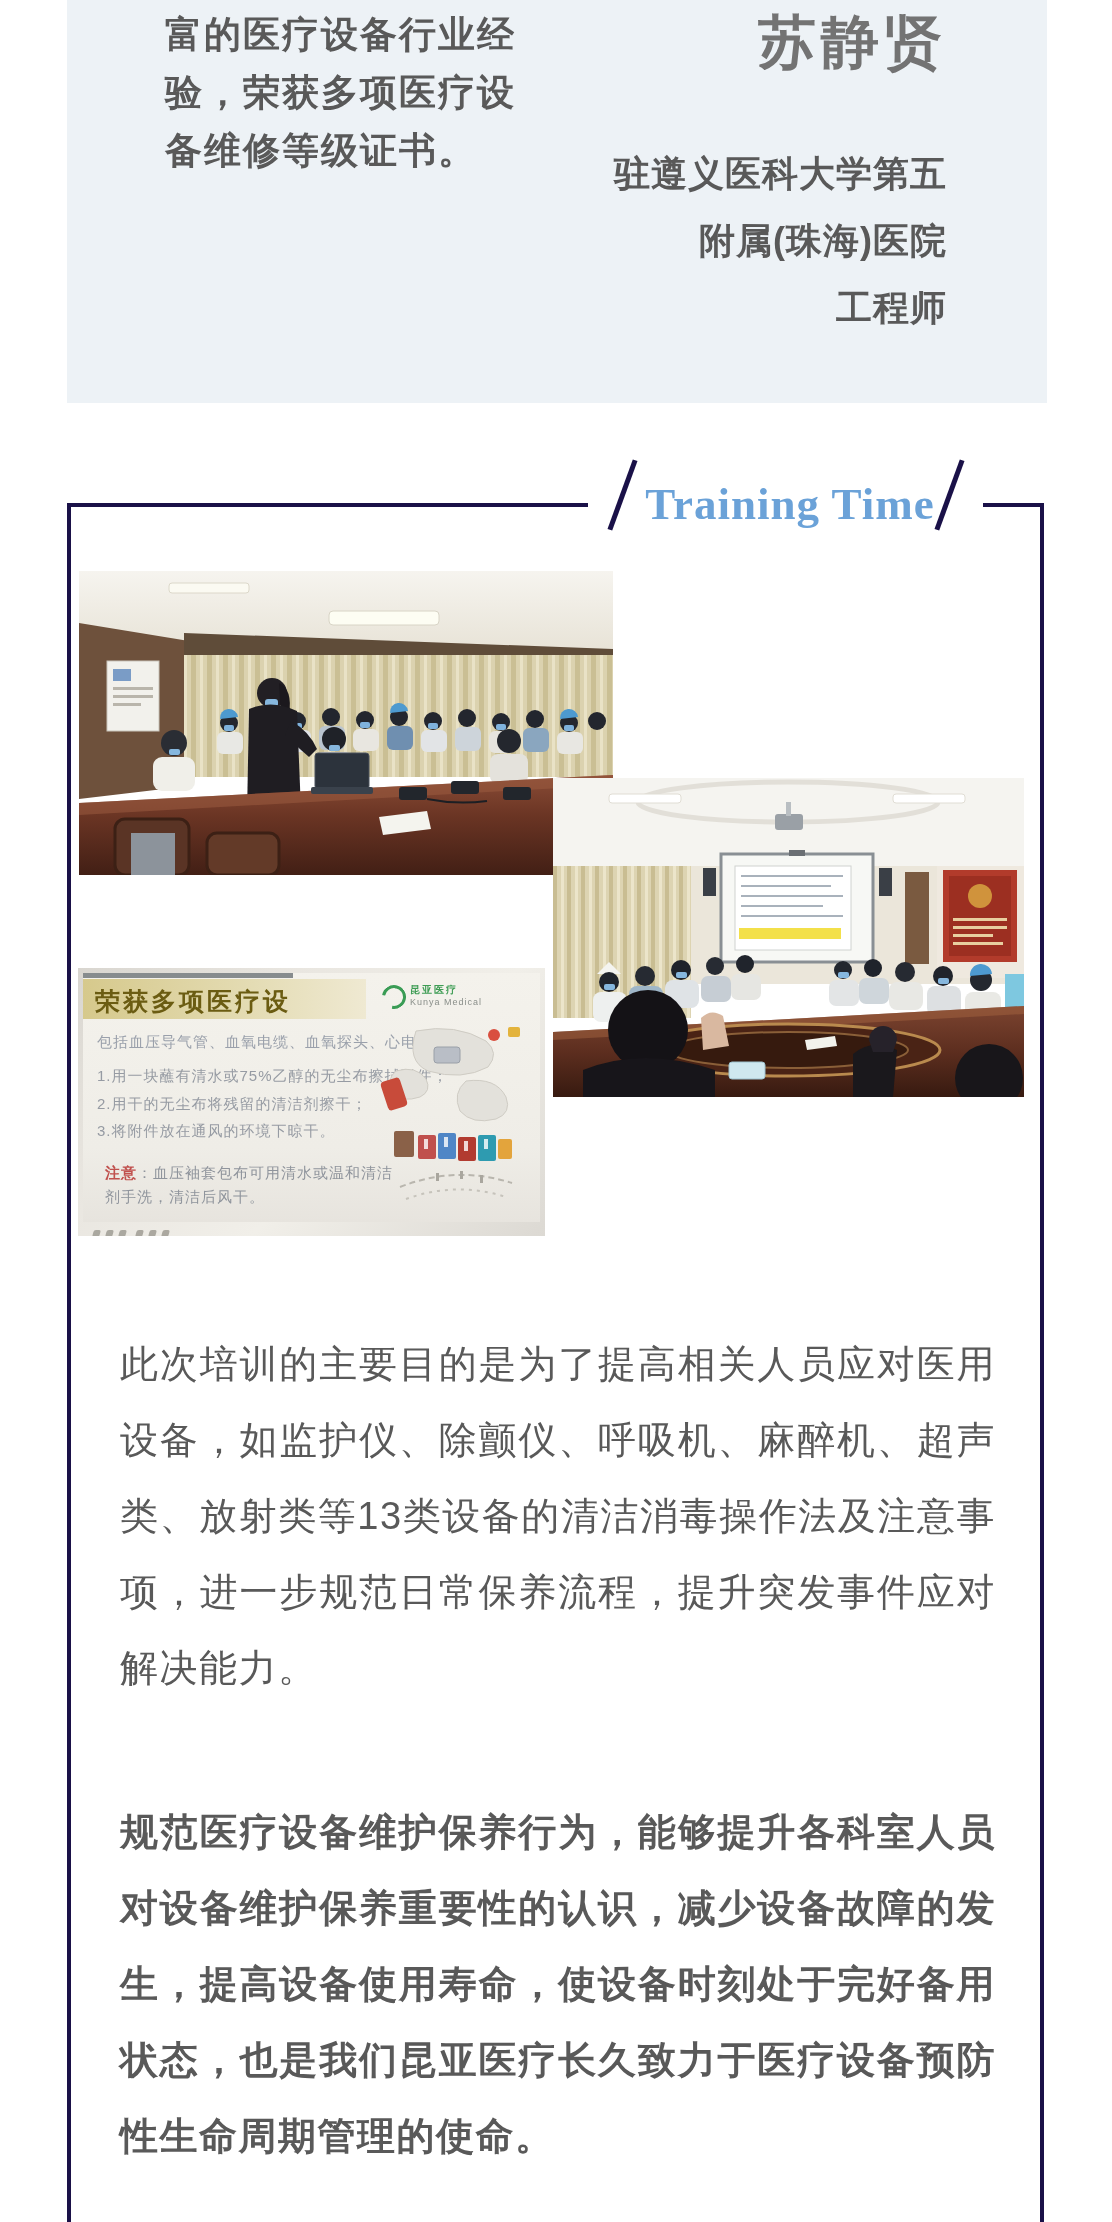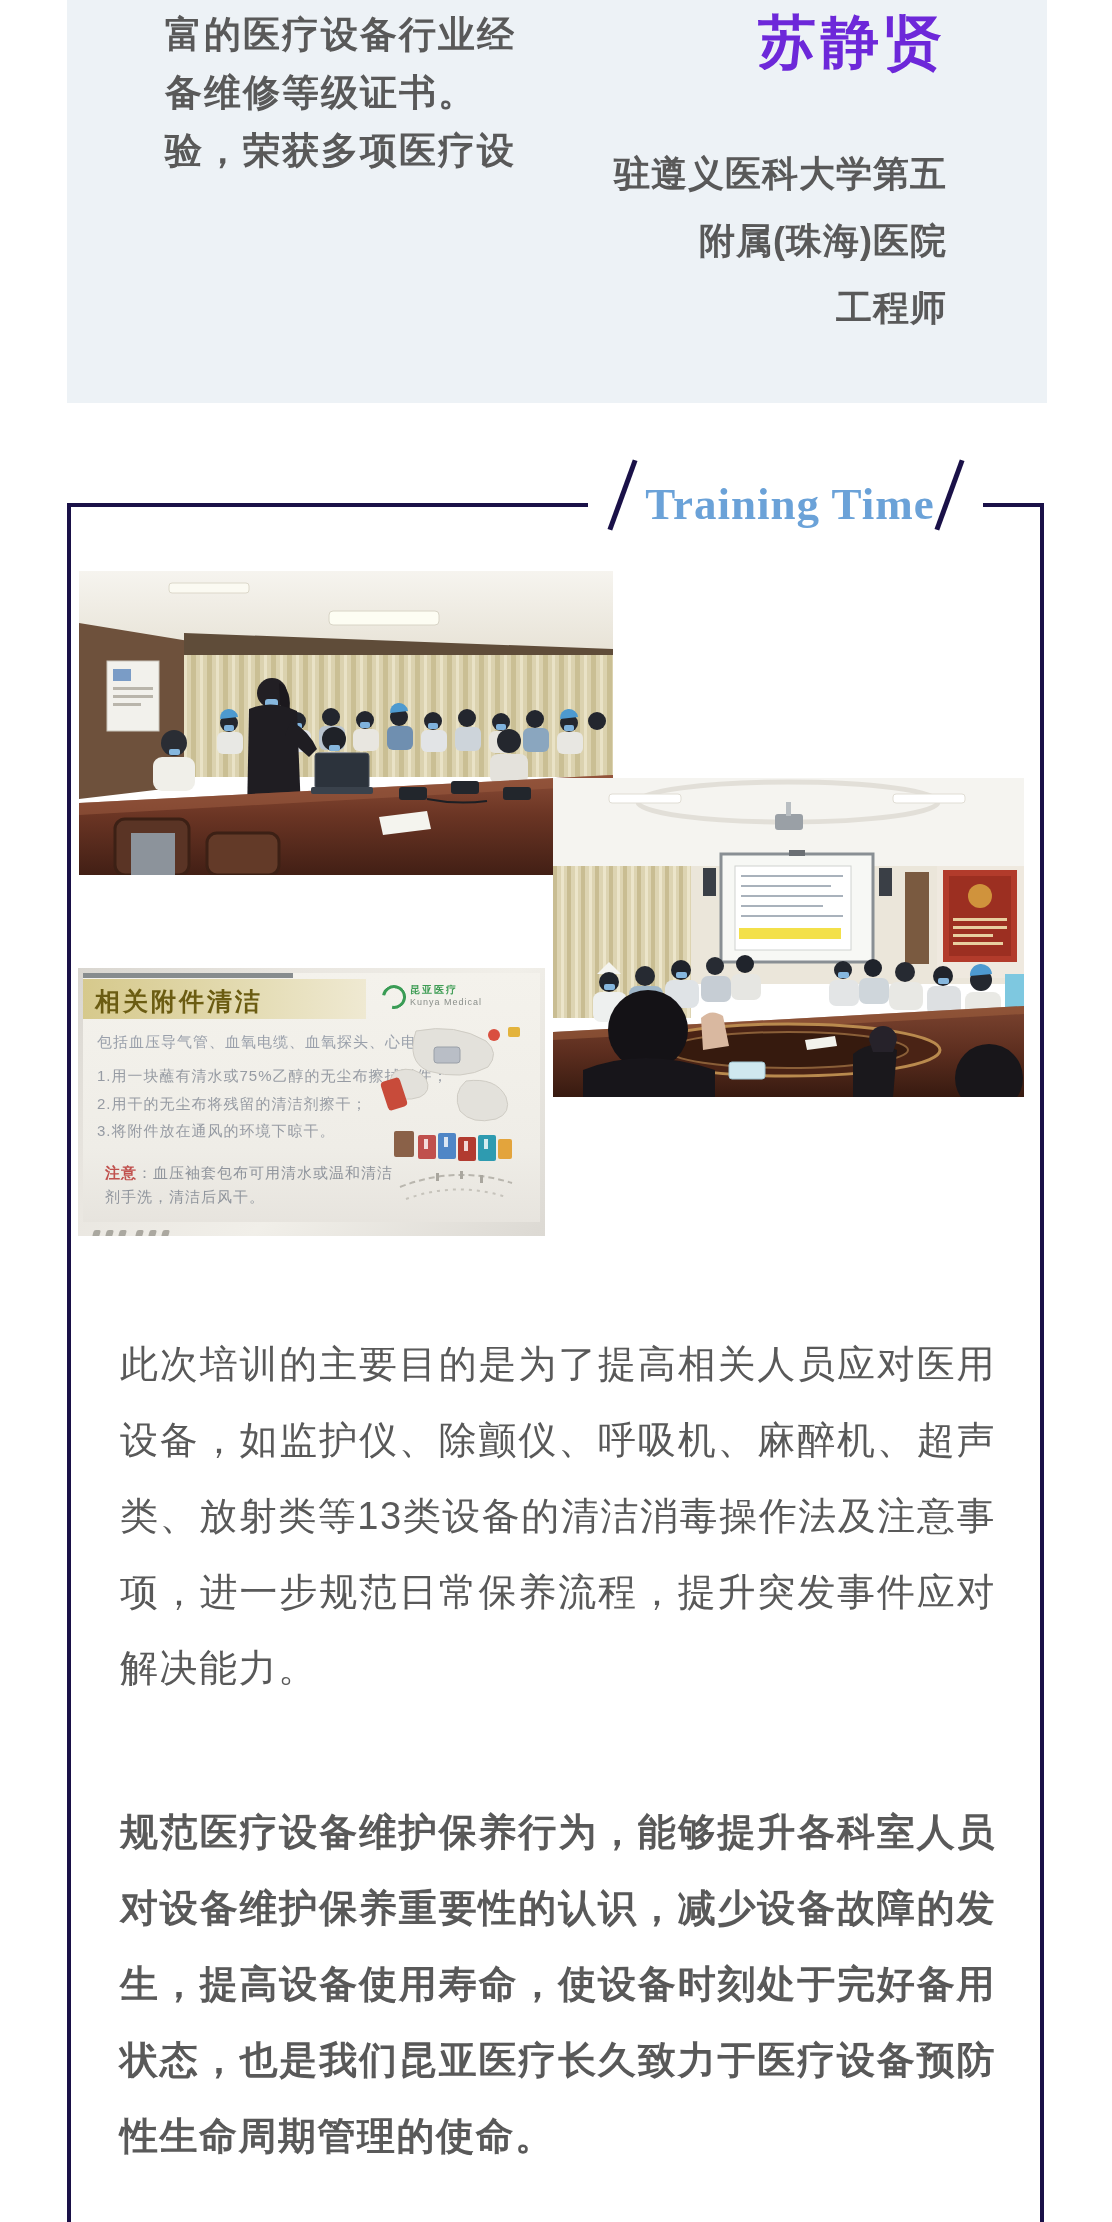--- a/index.html
+++ b/index.html
@@ -13,21 +13,21 @@
     position:absolute; left:67px; top:0; width:980px; height:403px;
     background:#edf2f6;
   }
   .bio-lines {
     position:absolute; left:98px; top:6px; width:480px;
     font-size:37px; line-height:58px; font-weight:700; color:#595959;
     letter-spacing:2px;
   }
   .person-name {
     position:absolute; right:100px; top:4px; width:420px; text-align:right;
-    font-size:58px; font-weight:800; color:#6d28d9; letter-spacing:5px;
+    font-size:58px; font-weight:800; color:#737373; letter-spacing:5px;
   }
   .affiliation {
     position:absolute; right:100px; top:140px; width:420px; text-align:right;
     font-size:36px; line-height:67px; font-weight:700; color:#595959;
     letter-spacing:1px;
   }
   
   .frame-line { position:absolute; background:#1a1148; }
   .fl-left  { left:67px;  top:503px; width:4px;  height:1719px; }
   .fl-right { left:1040px; top:503px; width:4px; height:1719px; }
@@ -96,22 +96,22 @@
   .para-2 { top:1794px; font-weight:800; }
 </style>
 </head>
 <body>
 
 <div class="page">
 
   <div class="profile-card">
     <div class="bio-lines">
       <div>富的医疗设备行业经</div>
+      <div>验，荣获多项医疗设</div>
       <div>备维修等级证书。</div>
-      <div>验，荣获多项医疗设</div>
     </div>
     <div class="person-name">苏静贤</div>
     <div class="affiliation">
       <div>驻遵义医科大学第五</div>
       <div>附属(珠海)医院</div>
       <div>工程师</div>
     </div>
   </div>
 
   <div class="frame-line fl-top-a"></div>
@@ -335,21 +335,21 @@
         <path d="M316,262 a14,14 0 0 1 28,0 l-4,12 -20,0 z" fill="#26222a"></path>
         <path d="M148,240 q10,-10 22,-2 l6,30 -26,4 z" fill="#d9b8a0"></path>
       </g>
     </svg>
   </div>
 
   <div class="photo slide-photo">
     <div class="slide-inner">
       <div class="slide-topstrip"></div>
       <div class="slide-titleband"></div>
-      <div class="slide-title">相关附件清洁</div>
+      <div class="slide-title">荣获多项医疗设</div>
       <div class="slide-logo">
         <span class="logo-swoosh"></span>
         <span class="logo-cn">昆亚医疗</span>
         <span class="logo-en">Kunya Medical</span>
       </div>
       <div class="slide-text st-intro">包括血压导气管、血氧电缆、血氧探头、心电电缆</div>
       <div class="slide-text st-step1">1.用一块蘸有清水或75%乙醇的无尘布擦拭附件；</div>
       <div class="slide-text st-step2">2.用干的无尘布将残留的清洁剂擦干；</div>
       <div class="slide-text st-step3">3.将附件放在通风的环境下晾干。</div>
       <div class="slide-text st-note">

